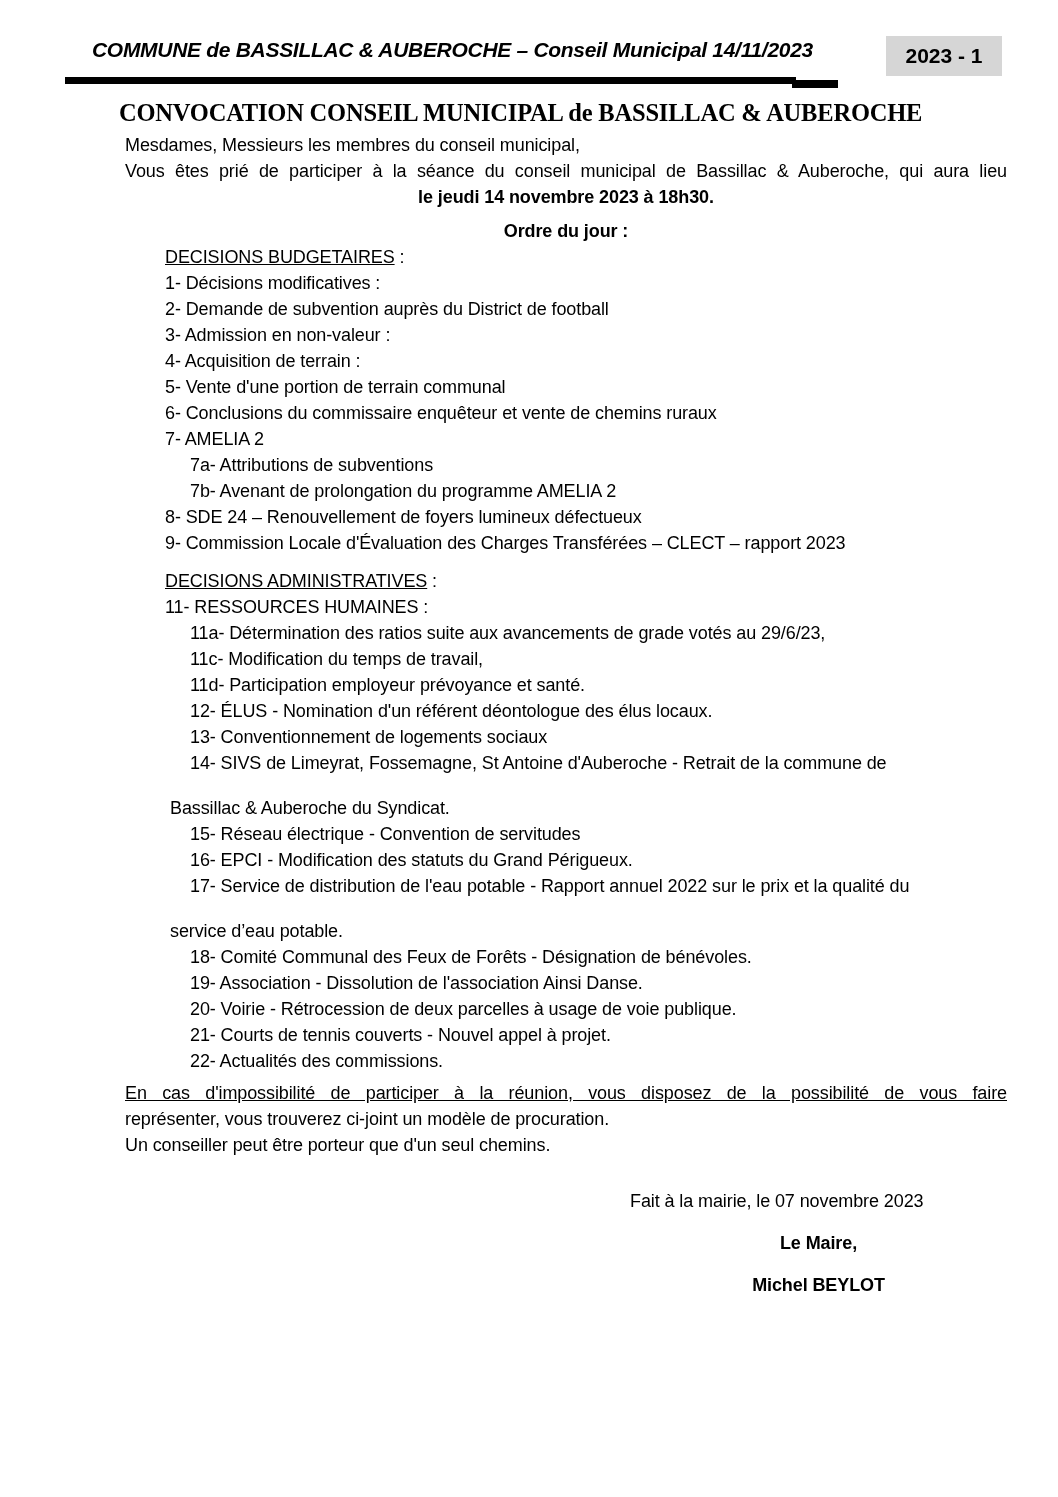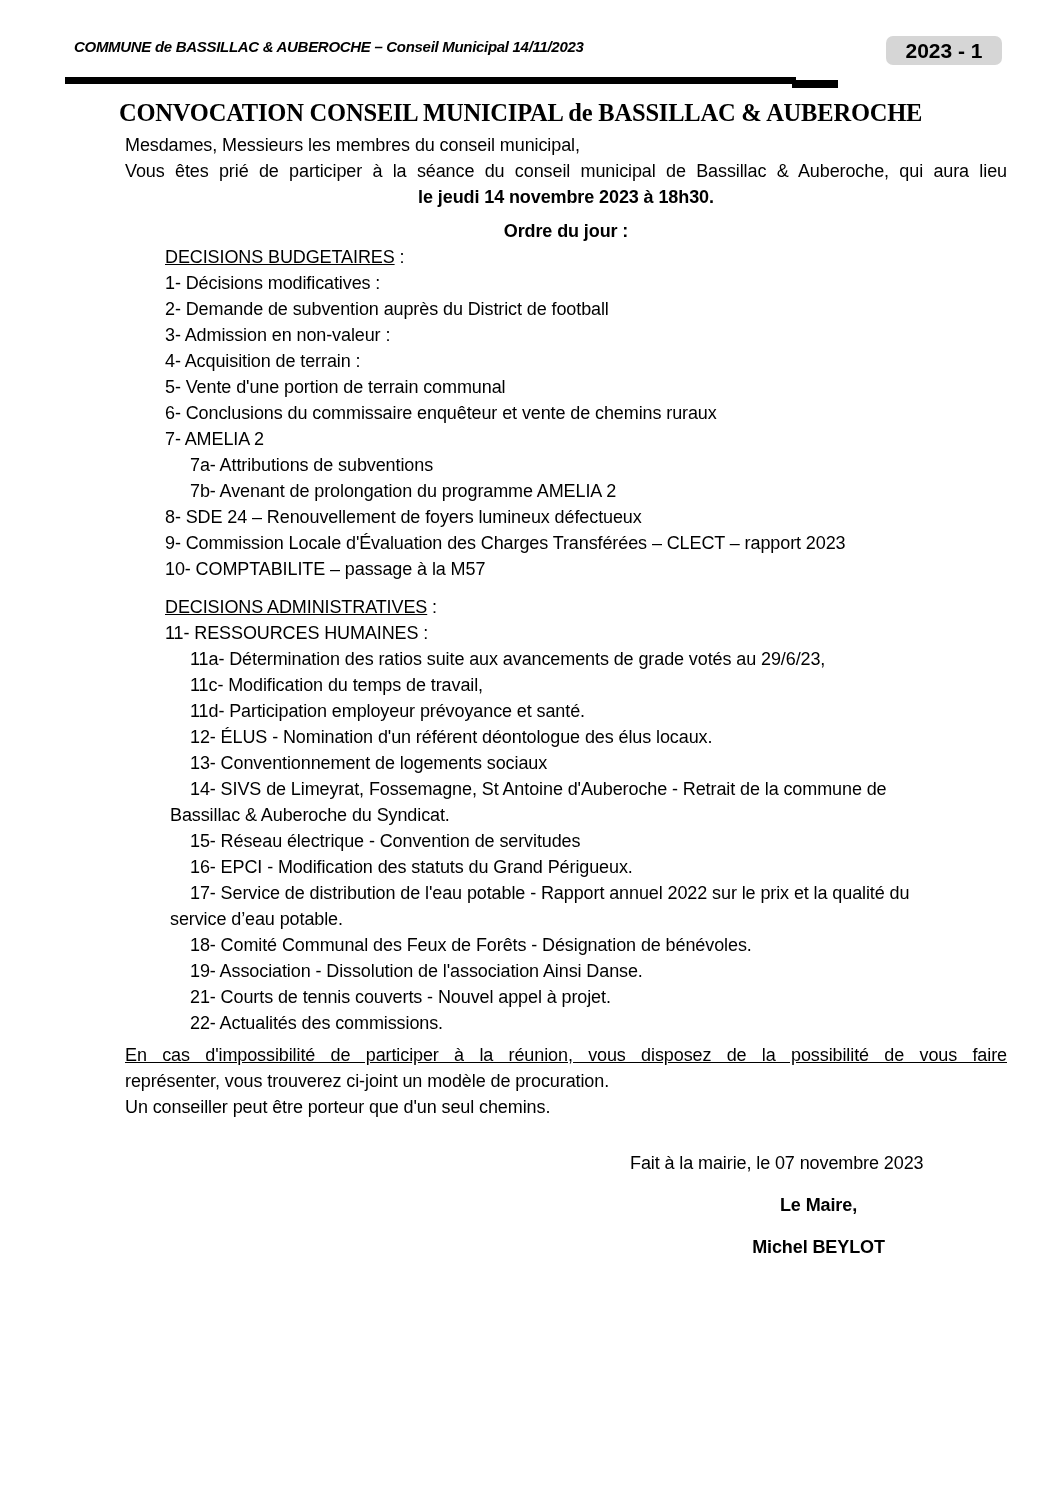--- a/index.html
+++ b/index.html
@@ -8,28 +8,28 @@
     width:1058px;
     height:1497px;
     background:#ffffff;
     font-family:"Liberation Sans",sans-serif;
     color:#000;
     letter-spacing:-0.1px;
     overflow:hidden;
   }
   
   .hdr-title{
-    position:absolute;left:74px;top:38px;
-    font-size:15px;font-weight:700;font-style:italic;
+    position:absolute;left:92px;top:38px;
+    font-size:21px;font-weight:700;font-style:italic;
     letter-spacing:-0.3px;white-space:nowrap;
   }
   .hdr-box{
-    position:absolute;left:886px;top:36px;width:116px;height:29px;
+    position:absolute;left:886px;top:36px;width:116px;height:40px;
     display:flex;align-items:center;justify-content:center;
-    font-size:21px;font-weight:700;letter-spacing:0;border-radius:7px;
+    font-size:21px;font-weight:700;letter-spacing:0;
   }
   .rule-main{position:absolute;left:65px;top:77px;width:731px;height:7px;background:#000;}
   .rule-tail{position:absolute;left:792px;top:80px;width:46px;height:8px;background:#000;}
   
   .content{
     position:absolute;left:125px;top:94px;width:882px;
     font-size:18px;line-height:26px;
   }
   .doc-title{
     font-family:"Liberation Serif",serif;
@@ -37,21 +37,21 @@
     margin-left:-6px;letter-spacing:-0.2px;white-space:nowrap;
   }
   .para{white-space:nowrap;}
   .just{white-space:normal;text-align:justify;text-align-last:justify;}
   .bold{font-weight:700;text-align:center;}
   .gap8{margin-top:8px;}
   .gap10{margin-top:6px;text-decoration:underline;}
   .a-line{white-space:nowrap;}
   .lvl-1{margin-left:40px;}
   .lvl-2{margin-left:65px;}
-  .lvl-cont{margin-left:45px;}
+  .lvl-cont{margin-left:45px;margin-top:19px;}
   .gap-top{margin-top:12px;}
   .u{text-decoration:underline;}
   .sig{margin-top:30px;margin-left:505px;}
   .sgap{margin-top:16px;}
 </style>
 </head>
 <body>
 
 <div id="page">
 
@@ -81,36 +81,36 @@
         <div class="a-line lvl-1">2- Demande de subvention auprès du District de football</div>
         <div class="a-line lvl-1">3- Admission en non-valeur :</div>
         <div class="a-line lvl-1">4- Acquisition de terrain :</div>
         <div class="a-line lvl-1">5- Vente d'une portion de terrain communal</div>
         <div class="a-line lvl-1">6- Conclusions du commissaire enquêteur et vente de chemins ruraux</div>
         <div class="a-line lvl-1">7- AMELIA 2</div>
         <div class="a-line lvl-2">7a- Attributions de subventions</div>
         <div class="a-line lvl-2">7b- Avenant de prolongation du programme AMELIA 2</div>
         <div class="a-line lvl-1">8- SDE 24 – Renouvellement de foyers lumineux défectueux</div>
         <div class="a-line lvl-1">9- Commission Locale d'Évaluation des Charges Transférées – CLECT – rapport 2023</div>
-        <div class="a-line lvl-1">10- COMPTABILITE – passage à la M57</div>
         <div class="a-line lvl-1 gap-top"><span class="u">DECISIONS ADMINISTRATIVES</span> :</div>
         <div class="a-line lvl-1">11- RESSOURCES HUMAINES :</div>
         <div class="a-line lvl-2">11a- Détermination des ratios suite aux avancements de grade votés au 29/6/23,</div>
         <div class="a-line lvl-2">11c- Modification du temps de travail,</div>
         <div class="a-line lvl-2">11d- Participation employeur prévoyance et santé.</div>
         <div class="a-line lvl-2">12- ÉLUS - Nomination d'un référent déontologue des élus locaux.</div>
         <div class="a-line lvl-2">13- Conventionnement de logements sociaux</div>
         <div class="a-line lvl-2">14- SIVS de Limeyrat, Fossemagne, St Antoine d'Auberoche - Retrait de la commune de</div>
         <div class="a-line lvl-cont">Bassillac &amp; Auberoche du Syndicat.</div>
         <div class="a-line lvl-2">15- Réseau électrique - Convention de servitudes</div>
         <div class="a-line lvl-2">16- EPCI - Modification des statuts du Grand Périgueux.</div>
         <div class="a-line lvl-2">17- Service de distribution de l'eau potable - Rapport annuel 2022 sur le prix et la qualité du</div>
         <div class="a-line lvl-cont">service d’eau potable.</div>
         <div class="a-line lvl-2">18- Comité Communal des Feux de Forêts - Désignation de bénévoles.</div>
         <div class="a-line lvl-2">19- Association - Dissolution de l'association Ainsi Danse.</div>
+        <div class="a-line lvl-2">20- Voirie - Rétrocession de deux parcelles à usage de voie publique.</div>
         <div class="a-line lvl-2">21- Courts de tennis couverts - Nouvel appel à projet.</div>
         <div class="a-line lvl-2">22- Actualités des commissions.</div>
       </div>
 
     <div class="just gap10">En cas d'impossibilité de participer à la réunion, vous disposez de la possibilité de vous faire</div>
 
     <div class="para">représenter, vous trouverez ci-joint un modèle de procuration.</div>
 
     <div class="para">Un conseiller peut être porteur que d'un seul chemins.</div>
 

